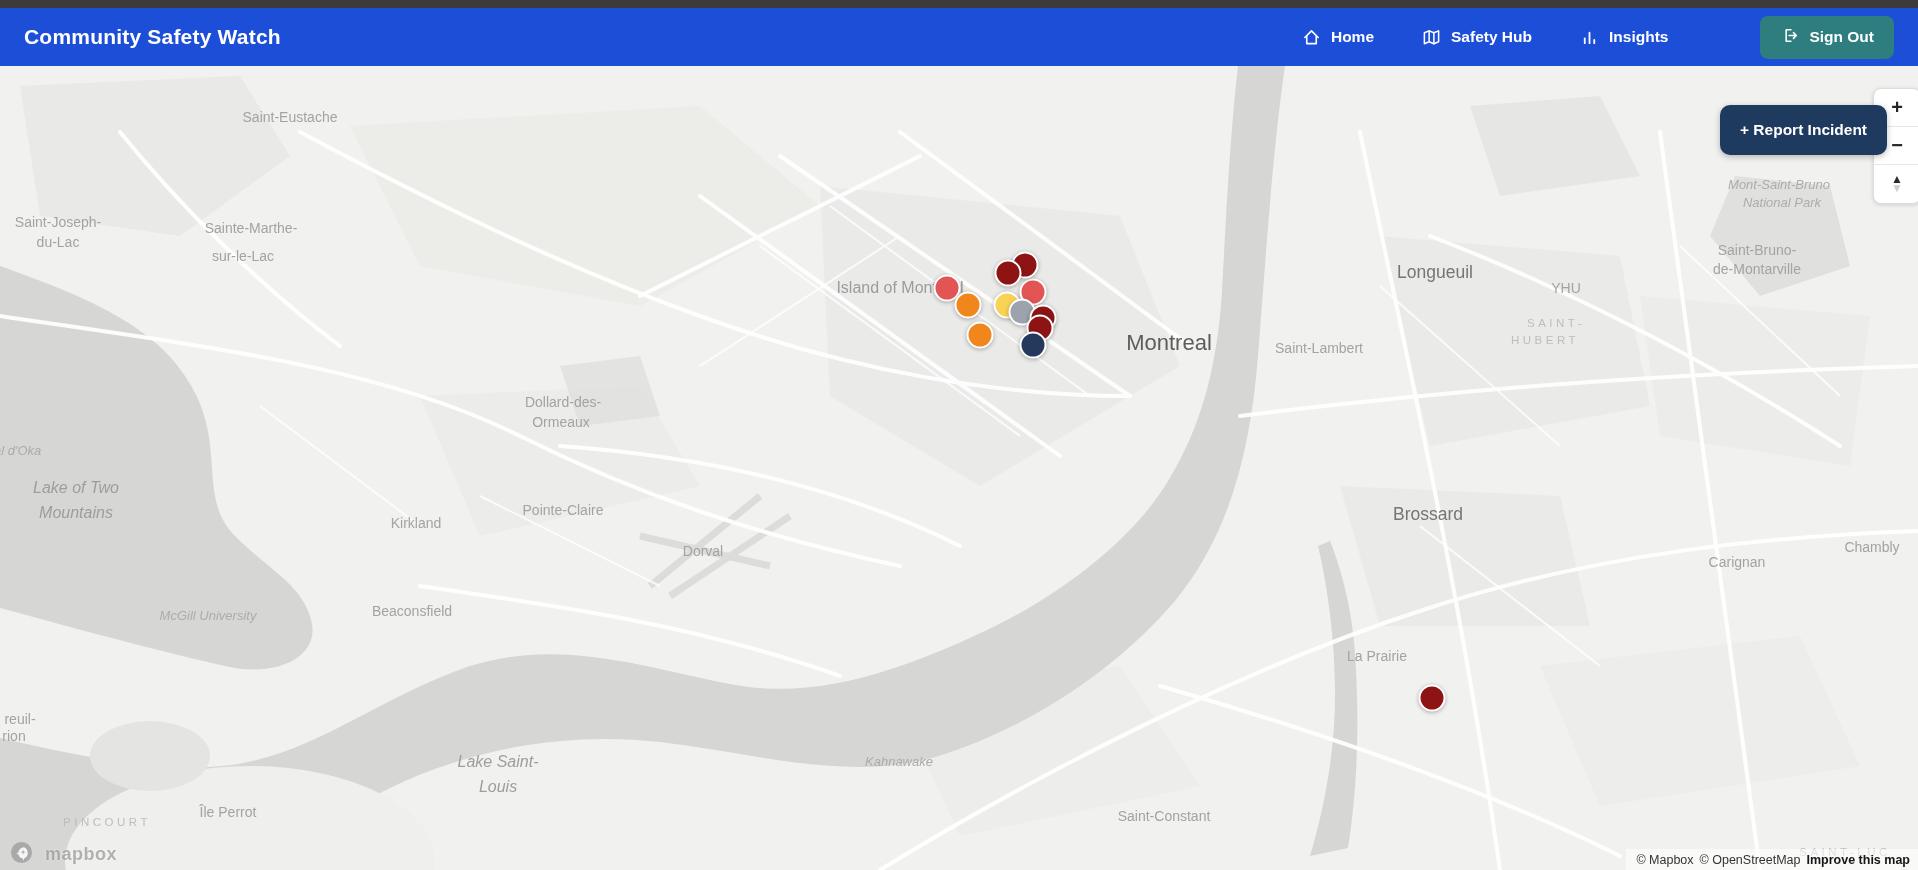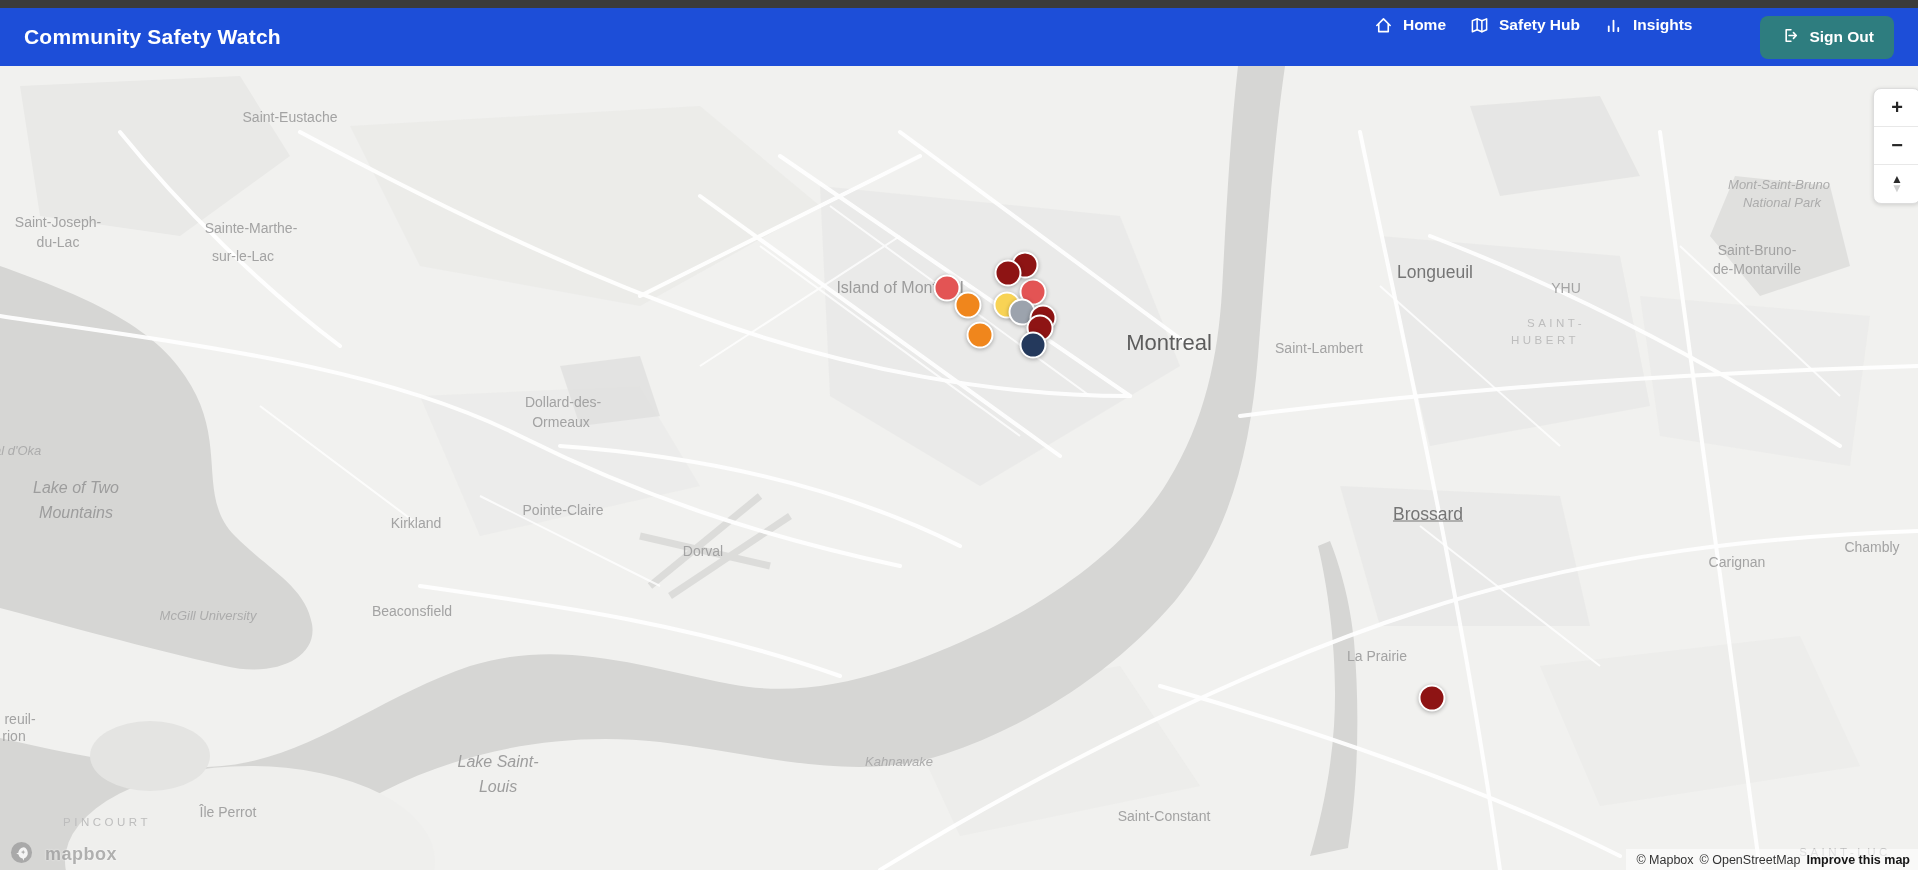--- a/index.html
+++ b/index.html
@@ -4,21 +4,21 @@
 <style>
   * { margin:0; padding:0; box-sizing:border-box; }
   html,body { width:1918px; height:870px; overflow:hidden; background:#fff;
     font-family:"Liberation Sans", sans-serif; }
 
   .topstrip { height:8px; background:#3b3b3b; }
 
   .header { height:58px; background:#1d4ed8; display:flex; align-items:center;
     padding:0 24px; color:#fff; }
   .app-title { font-size:21px; font-weight:700; letter-spacing:.2px; }
-  .nav { margin-left:auto; display:flex; align-items:flex-start; gap:24px; }
+  .nav { margin-left:auto; display:flex; align-items:center; gap:48px; }
   .nav-item { display:flex; align-items:center; gap:10px; font-size:15.5px;
     font-weight:600; cursor:pointer; }
   .nav-item svg { display:block; }
   .signout-btn { display:flex; align-items:center; gap:10px; background:#2e7d7f;
     border:none; color:#fff; font-family:inherit; font-size:15.5px; font-weight:600;
     padding:10px 20px; border-radius:8px; margin-left:44px; cursor:pointer; }
 
   .map { position:relative; width:1918px; height:804px; background:#f1f1ef; overflow:hidden; }
   .map-base { position:absolute; left:0; top:0; }
 
@@ -203,21 +203,21 @@
       <span class="lbl place" style="left: 412px; top: 545px;">Beaconsfield</span>
       <span class="lbl place" style="left: 20px; top: 653px;">reuil-</span>
       <span class="lbl place" style="left: 14px; top: 670px;">rion</span>
       <span class="lbl water" style="left: 498px; top: 696px;">Lake Saint-</span>
       <span class="lbl water" style="left: 498px; top: 721px;">Louis</span>
       <span class="lbl place" style="left: 228px; top: 746px;">Île Perrot</span>
       <span class="lbl spaced" style="left: 107px; top: 756px;">PINCOURT</span>
       <span class="lbl water-sm" style="left: 899px; top: 695px;">Kahnawake</span>
       <span class="lbl place" style="left: 1164px; top: 750px;">Saint-Constant</span>
       <span class="lbl place" style="left: 1377px; top: 590px;">La Prairie</span>
-      <span class="lbl city" style="left: 1428px; top: 448px; text-decoration: underline;">Brossard</span>
+      <span class="lbl city" style="left: 1428px; top: 448px;">Brossard</span>
       <span class="lbl place" style="left: 1319px; top: 282px;">Saint-Lambert</span>
       <span class="lbl city" style="left: 1435px; top: 206px;">Longueuil</span>
       <span class="lbl place" style="left: 1566px; top: 222px;">YHU</span>
       <span class="lbl spaced" style="left: 1541px; top: 257px; margin-left: 15px;">SAINT-</span>
       <span class="lbl spaced" style="left: 1545px; top: 274px;">HUBERT</span>
       <span class="lbl water-sm" style="left: 1779px; top: 118px;">Mont-Saint-Bruno</span>
       <span class="lbl water-sm" style="left: 1782px; top: 136px;">National Park</span>
       <span class="lbl place" style="left: 1757px; top: 184px;">Saint-Bruno-</span>
       <span class="lbl place" style="left: 1757px; top: 203px;">de-Montarville</span>
       <span class="lbl place" style="left: 1737px; top: 496px;">Carignan</span>
@@ -233,20 +233,23 @@
       <div class="marker" style="left: 1022px; top: 246px; background: rgb(156, 163, 173);"></div>
       <div class="marker" style="left: 1043px; top: 252px; background: rgb(142, 20, 20);"></div>
       <div class="marker" style="left: 1040px; top: 262px; background: rgb(142, 20, 20);"></div>
       <div class="marker" style="left: 1033px; top: 279px; background: rgb(36, 57, 92);"></div>
       <div class="marker" style="left: 968px; top: 239px; background: rgb(240, 134, 28);"></div>
       <div class="marker" style="left: 980px; top: 269px; background: rgb(240, 134, 28);"></div>
       <div class="marker" style="left: 1432px; top: 632px; background: rgb(142, 20, 20);"></div>
     </div>
 
 
+  <button class="btn-report">
+    <span>+ Report Incident</span>
+  </button>
 
   <div class="zoomctl">
     <div class="cell">+</div>
     <div class="cell">−</div>
     <div class="cell compass">
       <span class="up">▲</span>
       <span class="down">▼</span>
     </div>
   </div>
 

